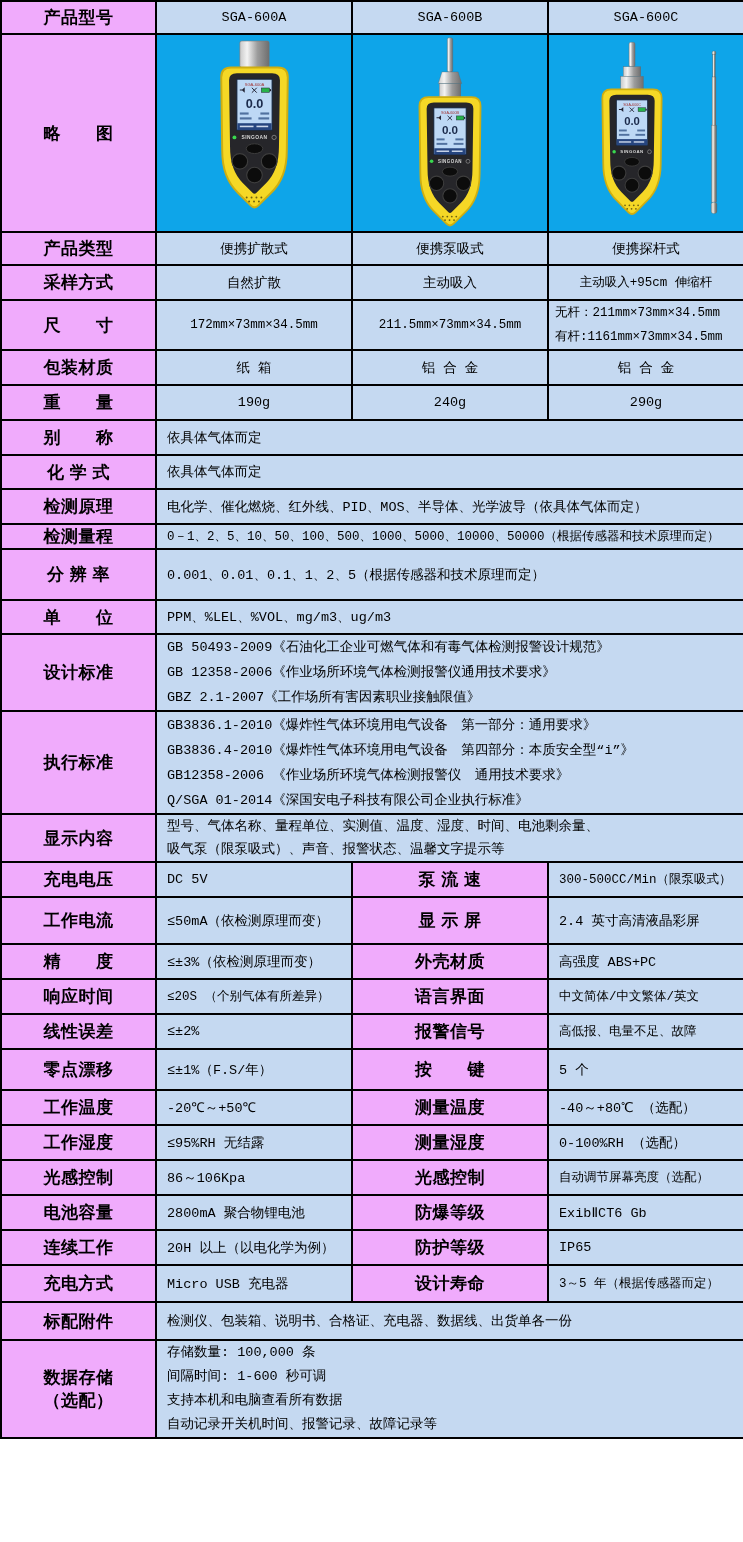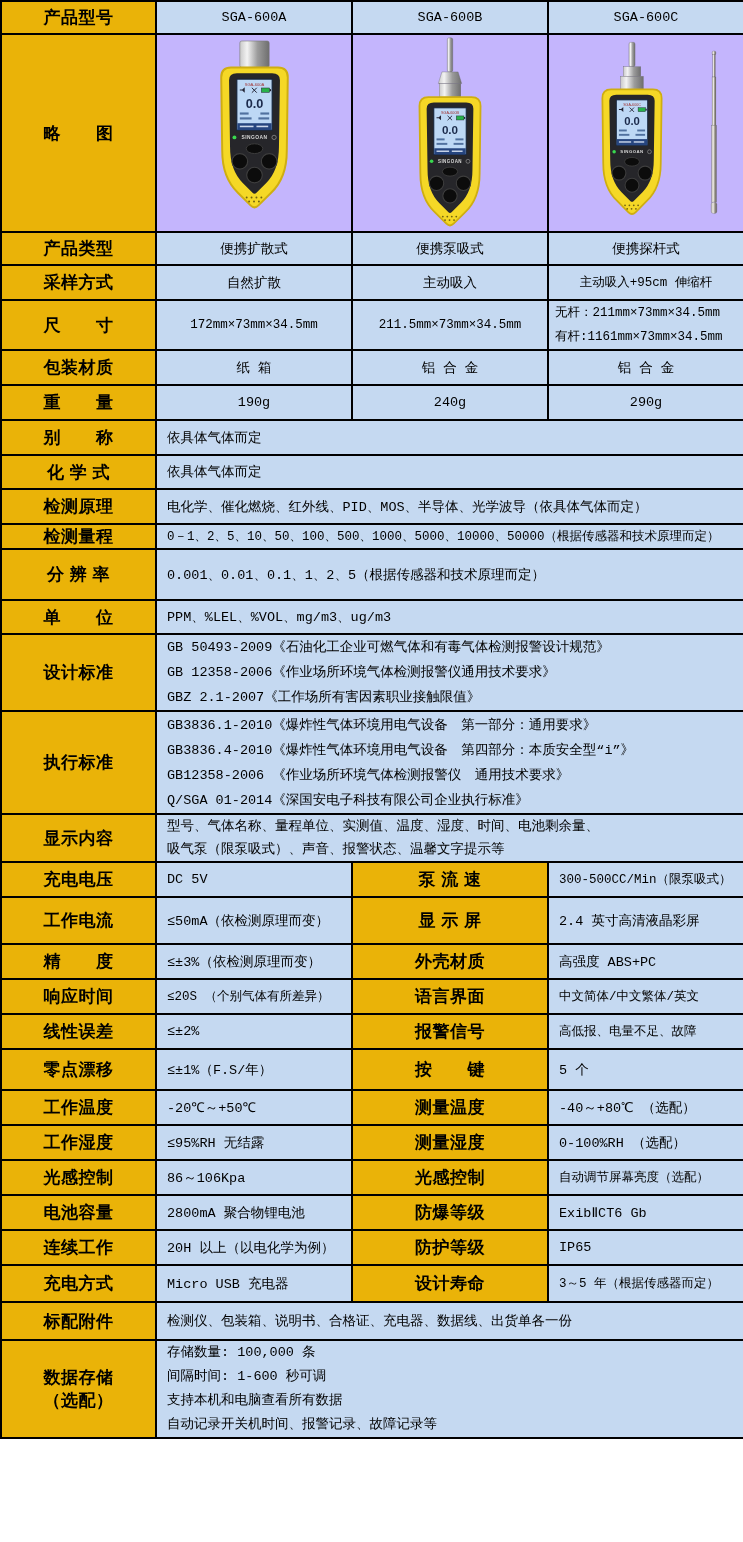--- a/index.html
+++ b/index.html
@@ -1,23 +1,23 @@
 <!DOCTYPE html>
 <html><head>
 <meta charset="utf-8">
 <style>
   html,body{margin:0;padding:0;background:#fff;}
   body{width:743px;font-family:"Liberation Sans","DejaVu Sans",sans-serif;}
   table.spec{width:743px;table-layout:fixed;border-collapse:collapse;}
   table.spec td{border:2px solid #000;padding:0 10px;vertical-align:middle;color:#000;overflow:hidden;}
-  td.lbl{background:#eab308;font-weight:bold;font-size:17px;text-align:center;padding:0 2px;letter-spacing:.5px;}
+  td.lbl{background:#f0abfc;font-weight:bold;font-size:17px;text-align:center;padding:0 2px;letter-spacing:.5px;}
   td.val{background:#C5D9F1;font-size:13.5px;font-family:"Liberation Mono","DejaVu Sans Mono",monospace;}
   td.vc{text-align:center;}
   td.vl{text-align:left;}
-  td.photo{background:#c4b5fd;padding:0;text-align:center;vertical-align:middle;}
+  td.photo{background:#0ea5e9;padding:0;text-align:center;vertical-align:middle;}
   .nowrap{white-space:nowrap;}
   .mline div{line-height:25px;white-space:nowrap;}
   .dim2 div{line-height:24px;white-space:nowrap;}
   .photo-flex{display:flex;align-items:center;justify-content:center;gap:14px;height:196px;}
   svg text{font-family:"Liberation Sans","DejaVu Sans",sans-serif;}
 </style>
 </head>
 <body>
 
 <svg width="0" height="0" style="position:absolute" aria-hidden="true">

